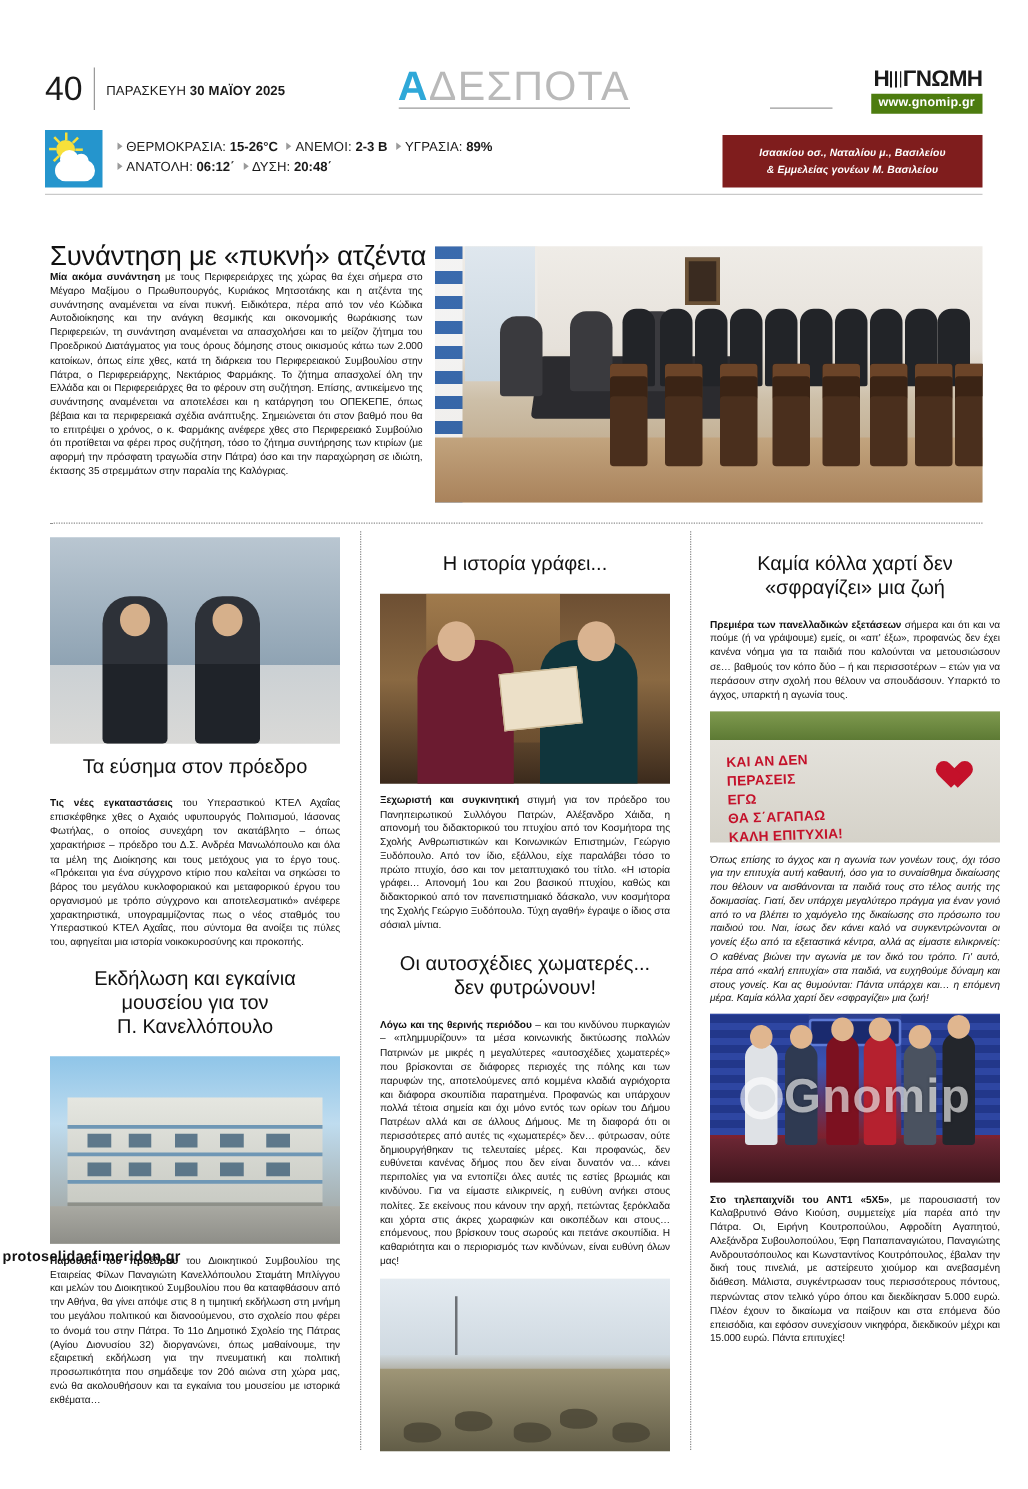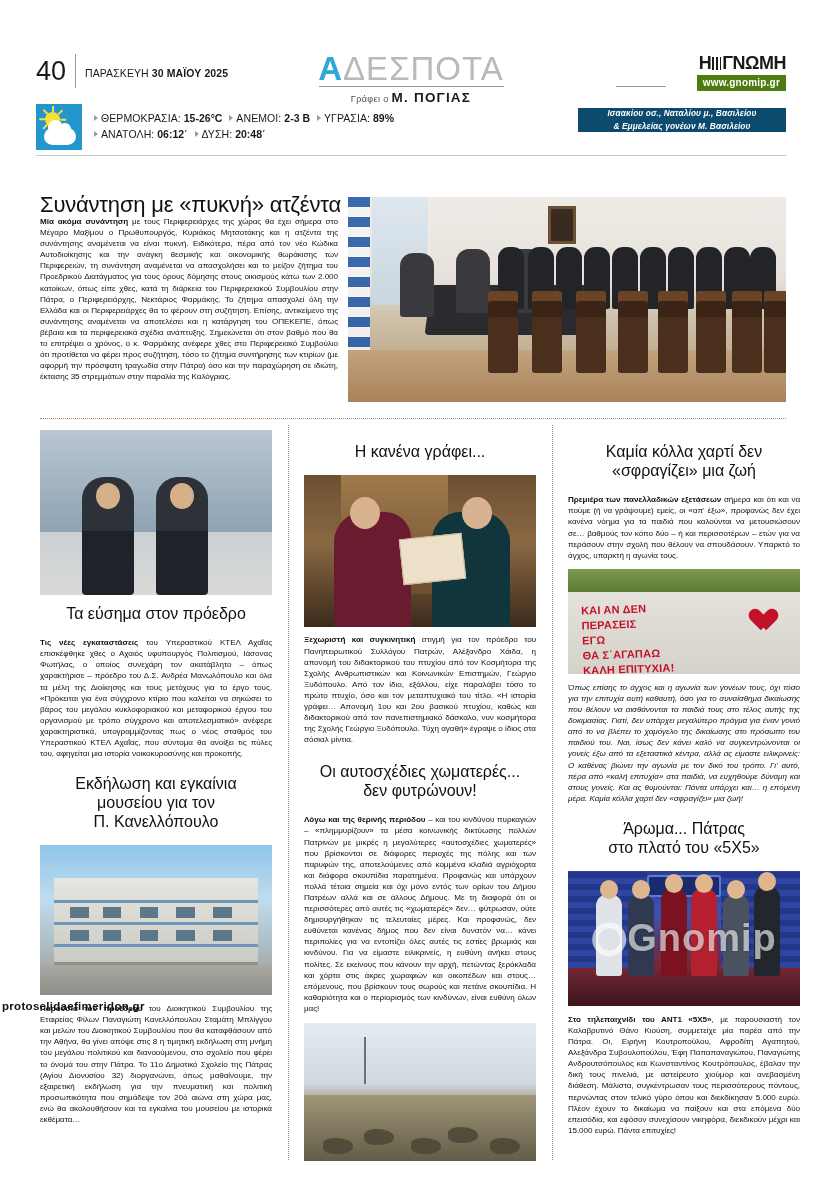--- a/index.html
+++ b/index.html
@@ -202,22 +202,22 @@
     border-top: 3px solid transparent;
     border-bottom: 3px solid transparent;
     margin: 0 3px 0 4px;
     vertical-align: 1px;
   }
   .wx-lines .tri:first-child { margin-left: 0; }
 
   .saints {
     position: absolute;
     right: 0; top: 4px;
-    width: 208px; height: 24px;
-    background: #0c4a6e;
+    width: 208px; height: 42px;
+    background: #7f1d1d;
     color: #fff;
     display: flex;
     align-items: center;
     justify-content: center;
     text-align: center;
     font-size: 8.3px;
     font-style: italic;
     font-weight: 700;
     line-height: 13px;
     letter-spacing: .1px;
@@ -535,24 +535,20 @@
     <div class="folio-num">40</div>
     <div class="folio-rule"></div>
     <div class="folio-date">
       <span>ΠΑΡΑΣΚΕΥΗ</span>
       <b>30 ΜΑΪΟΥ 2025</b>
     </div>
 
     <div class="center-logo">
       <div class="logo-word"><span class="alpha">Α</span><span>ΔΕΣΠΟΤΑ</span></div>
       <div class="logo-underline"></div>
-      <div class="logo-byline">
-        <span>Γράφει ο</span>
-        <span class="name">Μ. ΠΟΓΙΑΣ</span>
-      </div>
     </div>
 
     <div class="brand-rule"></div>
     <div class="brand">
       <div class="brand-name"><span>Η</span><span class="bars"></span><span>ΓΝΩΜΗ</span></div>
       <div class="brand-url">www.gnomip.gr</div>
     </div>
   </div>
 
   <div class="wx">
@@ -685,21 +681,21 @@
 
     <div class="body-txt" id="body-museum">
       <b>Παρουσία του προέδρου</b><span> του Διοικητικού Συμβουλίου της Εταιρείας Φίλων Παναγιώτη Κανελλόπουλου Σταμάτη Μπλίγγου και μελών του Διοικητικού Συμβουλίου που θα καταφθάσουν από την Αθήνα, θα γίνει απόψε στις 8 η τιμητική εκδήλωση στη μνήμη του μεγάλου πολιτικού και διανοούμενου, στο σχολείο που φέρει το όνομά του στην Πάτρα. Το 11ο Δημοτικό Σχολείο της Πάτρας (Αγίου Διονυσίου 32) διοργανώνει, όπως μαθαίνουμε, την εξαιρετική εκδήλωση για την πνευματική και πολιτική προσωπικότητα που σημάδεψε τον 20ό αιώνα στη χώρα μας, ενώ θα ακολουθήσουν και τα εγκαίνια του μουσείου με ιστορικά εκθέματα…</span>
     </div>
   </div>
 
   <div class="watermark-text">protoselidaefimeridon.gr</div>
 
   <div id="col-mid">
 
-    <h2 class="hl-md" id="hl-istoria">Η κανένα γράφει...</h2>
+    <h2 class="hl-md" id="hl-istoria">Η ιστορία γράφει...</h2>
 
     <div class="photo ph-award" id="photo-award">
       <div class="panel"></div>
       <div class="p-left"></div>
       <div class="p-right"></div>
       <div class="h1"></div>
       <div class="h2"></div>
       <div class="doc"></div>
     </div>
 
@@ -747,24 +743,20 @@
         <div>ΚΑΙ ΑΝ ΔΕΝ</div>
         <div>ΠΕΡΑΣΕΙΣ</div>
         <div>ΕΓΩ</div>
         <div>ΘΑ Σ΄ΑΓΑΠΑΩ</div>
         <div>ΚΑΛΗ ΕΠΙΤΥΧΙΑ!</div>
       </div>
     </div>
 
     <div class="body-txt" id="body-kolla2">Όπως επίσης το άγχος και η αγωνία των γονέων τους, όχι τόσο για την επιτυχία αυτή καθαυτή, όσο για το συναίσθημα δικαίωσης που θέλουν να αισθάνονται τα παιδιά τους στο τέλος αυτής της δοκιμασίας. Γιατί, δεν υπάρχει μεγαλύτερο πράγμα για έναν γονιό από το να βλέπει το χαμόγελο της δικαίωσης στο πρόσωπο του παιδιού του. Ναι, ίσως δεν κάνει καλό να συγκεντρώνονται οι γονείς έξω από τα εξεταστικά κέντρα, αλλά ας είμαστε ειλικρινείς: Ο καθένας βιώνει την αγωνία με τον δικό του τρόπο. Γι' αυτό, πέρα από «καλή επιτυχία» στα παιδιά, να ευχηθούμε δύναμη και στους γονείς. Και ας θυμούνται: Πάντα υπάρχει και… η επόμενη μέρα. Καμία κόλλα χαρτί δεν «σφραγίζει» μια ζωή!</div>
 
-    <h2 class="hl-md" id="hl-aroma">
-      <span>Άρωμα... Πάτρας</span><br>
-      <span>στο πλατό του «5Χ5»</span>
-    </h2>
 
     <div class="photo ph-tv" id="photo-tv">
       <div class="panelL"></div>
       <div class="panelR"></div>
       <div class="center-screen"></div>
       <div class="floor"></div>
       <div class="person" style="left:12%;background:#dfe2e6">
           <b></b>
         </div>
       <div class="person" style="left:26%;background:#2f3a52">

